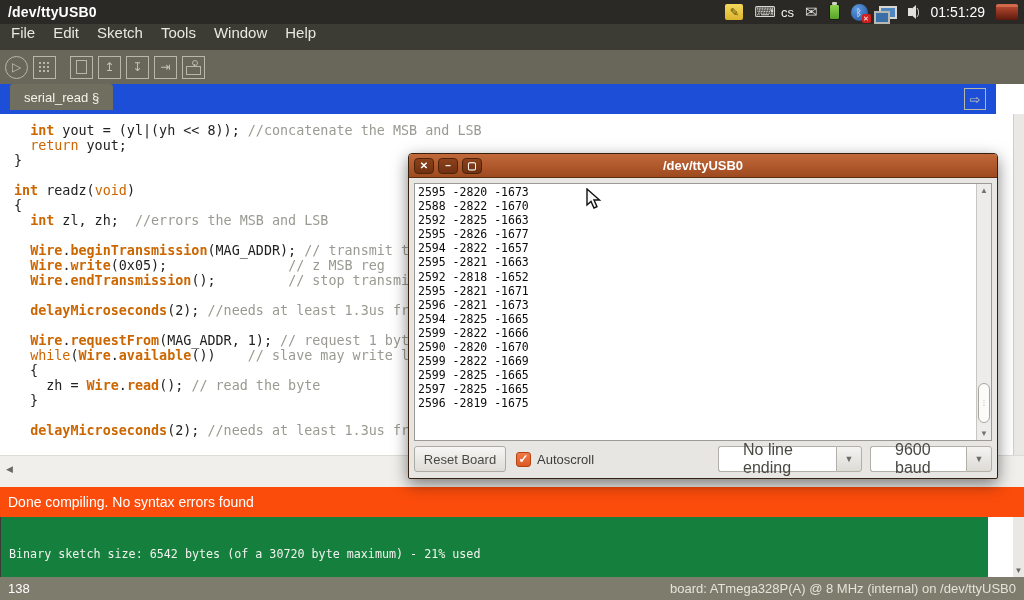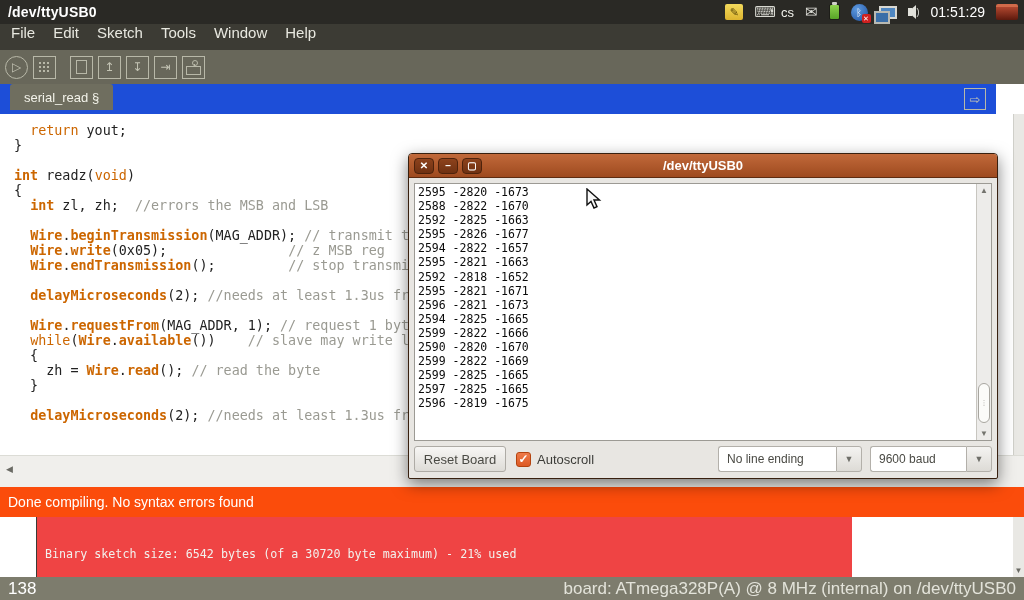--- a/index.html
+++ b/index.html
@@ -65,26 +65,26 @@
   .cl .k { color:#cc6600; }
   .cl .b { color:#cc6600; font-weight:bold; }
   .cl .c { color:#9a9a92; }
   .editor-vscroll { position:absolute; right:0; top:114px; width:11px; height:341px; background:#e9e8e4; border-left:1px solid #cfcfc9; }
   .editor-hscroll { position:absolute; left:0; top:455px; width:1024px; height:32px; background:#f0efec; border-top:1px solid #dcdcd6;
     color:#6a6a64; font-size:9px; padding:8px 0 0 6px; }
 
   
   .status-orange { position:absolute; left:0; top:487px; width:1024px; height:30px; background:#fb4c0b;
     color:#fff; font-size:14px; display:flex; align-items:center; padding-left:8px; }
-  .console { position:absolute; left:0; top:517px; width:816px; height:60px; background:#ef4444;
-    color:#f2f2ee; font-family:"DejaVu Sans Mono", monospace; font-size:11.7px; padding:30px 0 0 8px; border-left:1px solid #3a3a36;margin-left:36px; }
+  .console { position:absolute; left:0; top:517px; width:988px; height:60px; background:#15803d;
+    color:#f2f2ee; font-family:"DejaVu Sans Mono", monospace; font-size:11.7px; padding:30px 0 0 8px; border-left:1px solid #3a3a36; }
   .console-vscroll { position:absolute; right:0; top:517px; width:11px; height:60px; background:#e9e8e4;
     color:#6a6a64; font-size:8px; display:flex; align-items:flex-end; justify-content:center; padding-bottom:2px; }
   .bottom-bar { position:absolute; left:0; top:577px; width:1024px; height:23px; background:#7d7c6d;
-    display:flex; align-items:center; color:#fff; font-size:17px; padding:0 8px; }
+    display:flex; align-items:center; color:#fff; font-size:13px; padding:0 8px; }
   .board-info { margin-left:auto; color:#e3e3da; }
 
   
   .sm-window { position:absolute; left:408px; top:153px; width:590px; height:326px;
     border:1px solid #38200f; border-radius:4px 4px 2px 2px; background:#e8e6e2;
     box-shadow:0 5px 16px rgba(0,0,0,.5); display:flex; flex-direction:column; }
   .sm-titlebar { height:24px; background:linear-gradient(#c1693a,#9e4a1f); border-radius:3px 3px 0 0;
     border-bottom:1px solid #5e2c11; display:flex; align-items:center; position:relative; padding-left:5px; }
   .sm-btn { width:20px; height:16px; margin-right:4px; background:linear-gradient(#8d4category,#6f3112); background:linear-gradient(#8d421c,#6f3112);
     border:1px solid #4e230c; border-radius:4px; color:#fff; font-size:10px; font-weight:bold;
@@ -107,21 +107,21 @@
   .sm-thumb { position:absolute; bottom:17px; left:1px; width:12px; height:40px; background:#fbfbf9;
     border:1px solid #a8a6a0; border-radius:6px; display:flex; align-items:center; justify-content:center;
     color:#9a9892; font-size:7px; letter-spacing:0; line-height:2px; }
   .sm-controls { height:28px; margin-top:4px; display:flex; align-items:center; }
   .sm-reset { width:92px; height:26px; }
   .sm-check { width:15px; height:15px; background:linear-gradient(#ee7a4a,#dd5a24); border:1px solid #b4430f; border-radius:3px;
     margin-left:10px; color:#fff; font-size:12px; font-weight:bold; display:flex; align-items:center; justify-content:center; line-height:1; }
   .sm-checklabel { font-size:13px; color:#3c3c38; margin-left:6px; }
   .combo { display:flex; height:26px; }
   .combo-field { background:#fff; border:1px solid #b3b0aa; border-right:none; border-radius:3px 0 0 3px;
-    font-size:12px; color:#4a4a44; display:flex; align-items:center; padding-left:8px; }
+    font-size:16px; color:#4a4a44; display:flex; align-items:center; padding-left:24px; }
   .combo-arrow { width:26px; background:linear-gradient(#f4f3f1,#dddbd6); border:1px solid #b3b0aa; border-radius:0 3px 3px 0;
     color:#6e6e68; font-size:9px; display:flex; align-items:center; justify-content:center; }
   .w-ending { width:118px; }
   .w-baud { width:96px; }
   .sp { flex:1; }
   .gap8 { width:8px; }
 
   
   .cursor { position:absolute; left:586px; top:188px; z-index:50; }
 </style>
@@ -174,20 +174,21 @@
 </div>
 
 <div class="tabbar">
   <div class="tab">
     <span>serial_read §</span>
   </div>
   <span class="tab-menu-btn">⇨</span>
 </div>
 
 <div class="editor" id="code-area">
+    <div class="cl"><span class="p">  </span><span class="b">int</span><span class="p"> yout = (yl|(yh &lt;&lt; 8)); </span><span class="c">//concatenate the MSB and LSB</span></div>
     <div class="cl"><span class="p">  </span><span class="k">return</span><span class="p"> yout;</span></div>
     <div class="cl"><span class="p">}</span></div>
     <div class="cl">&nbsp;</div>
     <div class="cl"><span class="b">int</span><span class="p"> readz(</span><span class="k">void</span><span class="p">)</span></div>
     <div class="cl"><span class="p">{</span></div>
     <div class="cl"><span class="p">  </span><span class="b">int</span><span class="p"> zl, zh;  </span><span class="c">//errors the MSB and LSB</span></div>
     <div class="cl">&nbsp;</div>
     <div class="cl"><span class="p">  </span><span class="b">Wire</span><span class="p">.</span><span class="b">beginTransmission</span><span class="p">(MAG_ADDR); </span><span class="c">// transmit to device</span></div>
     <div class="cl"><span class="p">  </span><span class="b">Wire</span><span class="p">.</span><span class="b">write</span><span class="p">(0x05);               </span><span class="c">// z MSB reg</span></div>
     <div class="cl"><span class="p">  </span><span class="b">Wire</span><span class="p">.</span><span class="b">endTransmission</span><span class="p">();         </span><span class="c">// stop transmitting</span></div>

